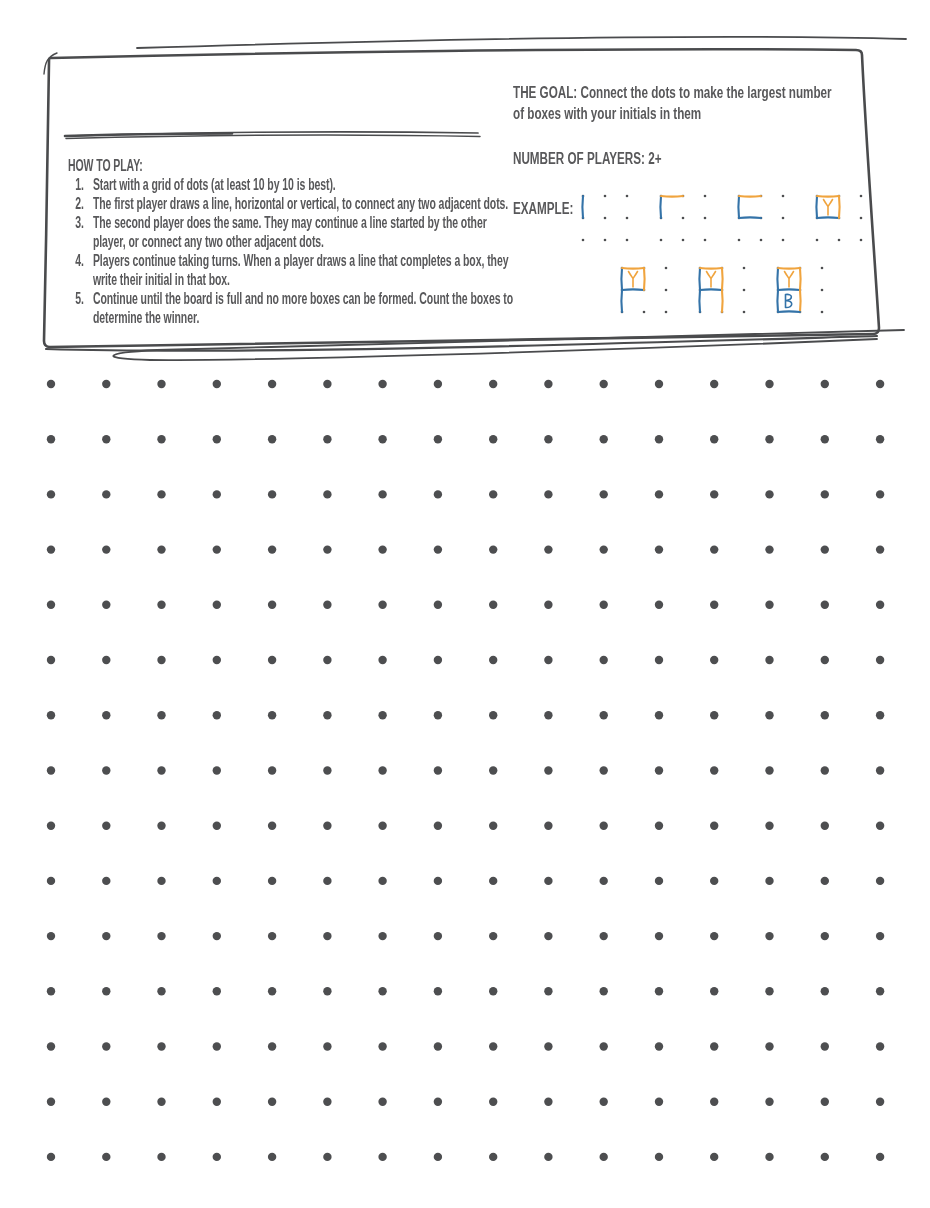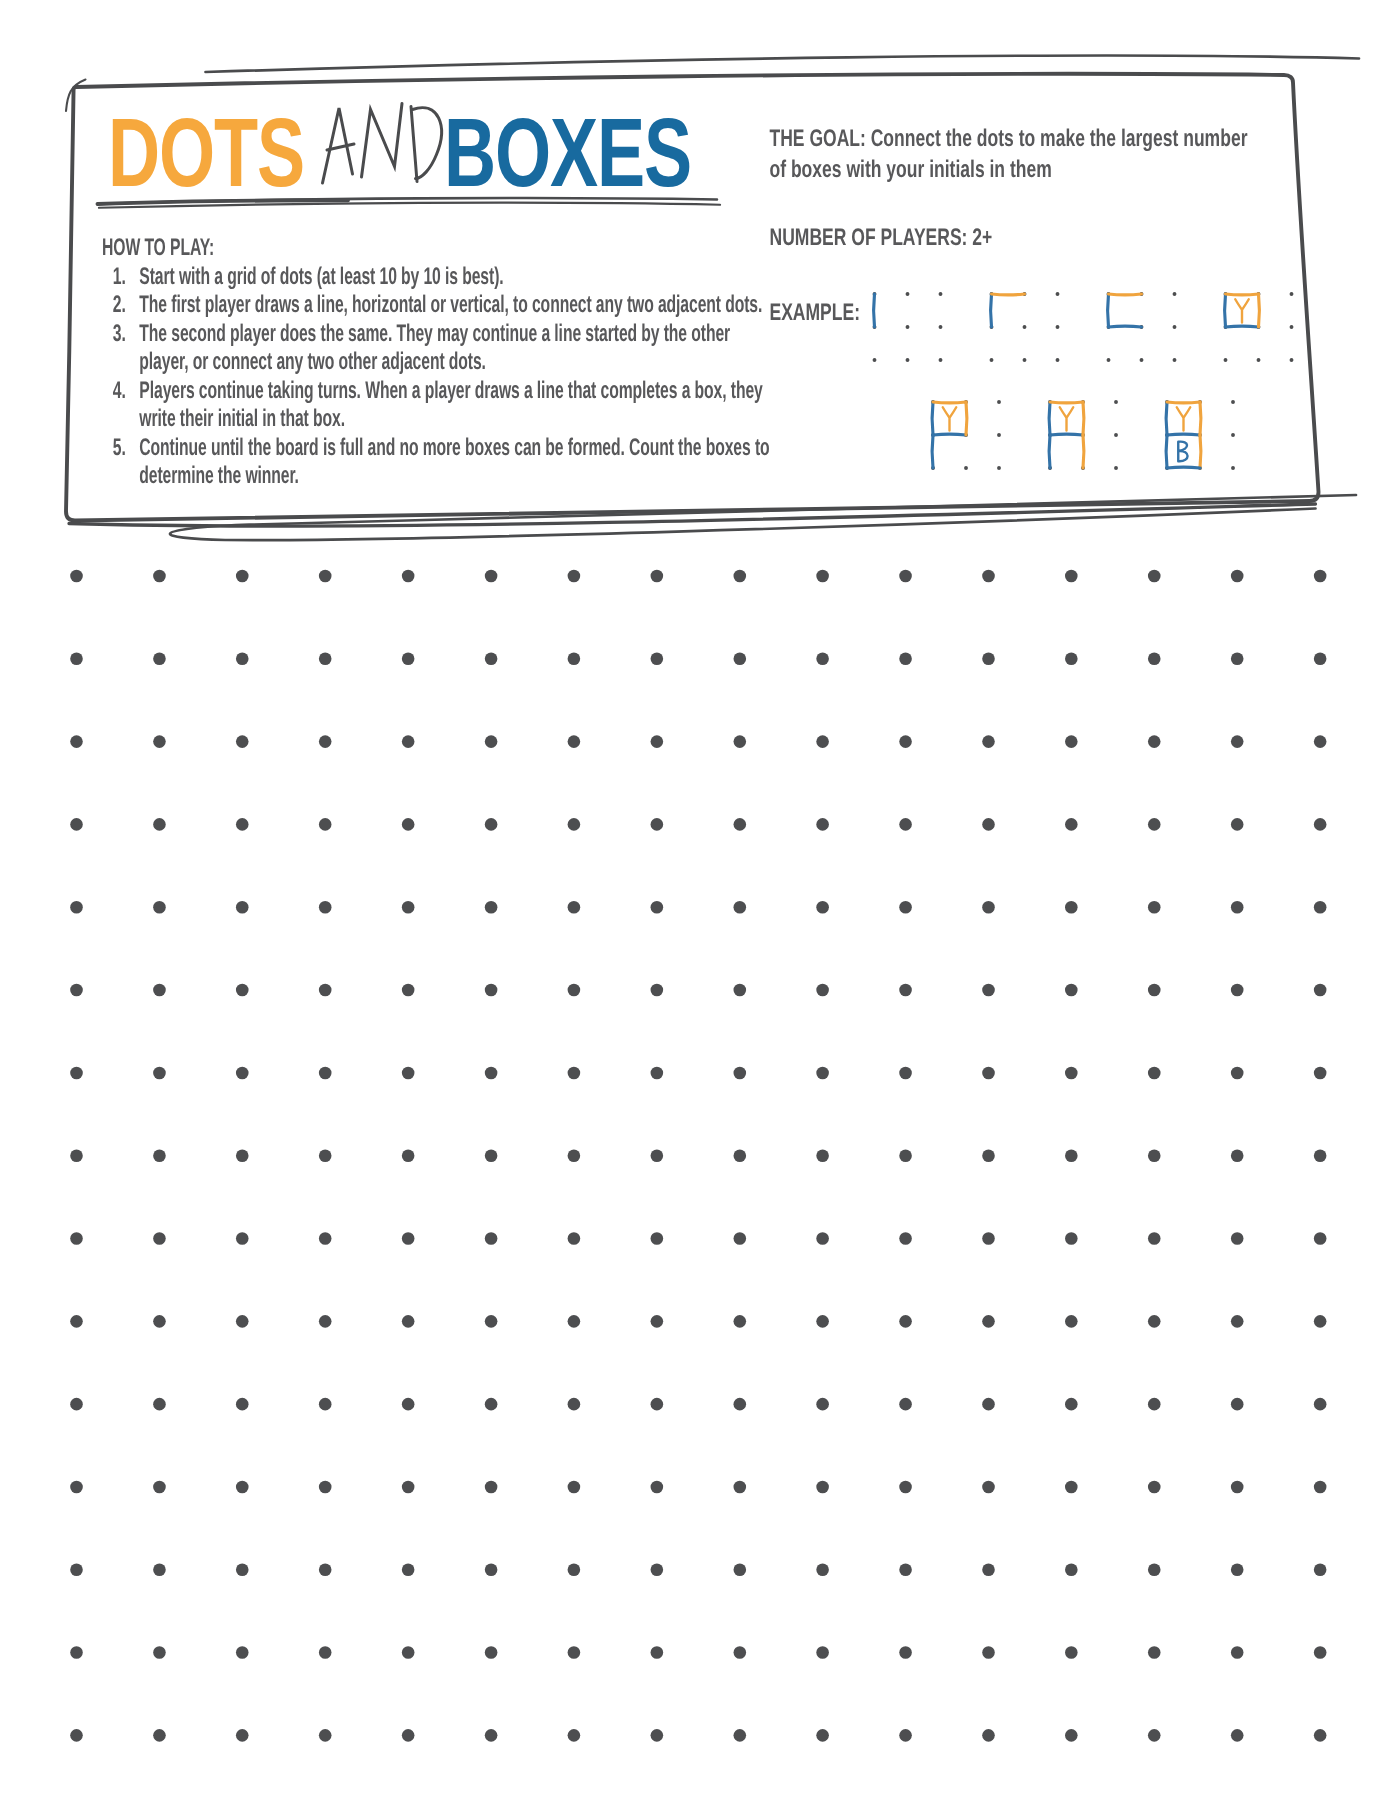--- a/index.html
+++ b/index.html
@@ -295,33 +295,20 @@
 <div class="header">
 
   <svg class="border-svg" width="930" height="378" viewBox="0 0 930 378" fill="none" stroke="#4a4b4d" stroke-linecap="round">
     <path stroke-width="2.6" d="M51,58 C260,53 620,47 856,50 C860,50 862,52 862,55 C866,140 874,248 879,328 C879,332 877,334 873,334 C620,339 210,343 50,347 C46,347 44,345 44,341 C46,250 48,140 49,62 C49,59 49,58 51,58 Z"></path>
     <path stroke-width="1.8" d="M137,48 C430,39 730,34 906,39"></path>
     <path stroke-width="1.4" d="M44,74 C45,63 47,57 57,53"></path>
     <path stroke-width="2.2" d="M46,349 C250,355 600,344 877,336"></path>
     <path stroke-width="1.8" d="M877,339 C600,351 260,361 150,360 C101,359 99,353 157,350 C430,343 720,334 904,330"></path>
   </svg>
 
-  <div class="title">
-    <span class="word w-dots" style="color:#F6A83D;">DOTS</span>
-
-    <svg class="and-svg" width="88" height="64" viewBox="0 0 88 64" fill="none" stroke="#4a4b4d" stroke-width="2" stroke-linecap="round">
-      <title>AND</title>
-      <path d="M4,56 L15,6 L24,50"></path>
-      <path d="M7,34 L25,30"></path>
-      <path d="M30,52 L36,7 L52,45 L57,3"></path>
-      <path d="M63,5 L67,55"></path>
-      <path d="M64,7 C81,1 88,18 80,37 C76,47 70,53 66,53"></path>
-    </svg>
-    <span class="word w-boxes" style="color:#186A9F;">BOXES</span>
-  </div>
 
   <svg class="underline-svg" width="424" height="16" viewBox="0 0 424 16" fill="none" stroke="#4a4b4d" stroke-linecap="round">
     <path stroke-width="1.7" d="M4,8 C140,4 300,3 416,5"></path>
     <path stroke-width="1.5" d="M4,10.5 C140,7 300,6 418,8.5"></path>
     <path stroke-width="2.6" d="M3,8 C60,6 120,5.5 170,5.5"></path>
   </svg>
 
   <div class="left-col">
     <div class="htp">HOW TO PLAY:</div>
     <div class="step">

